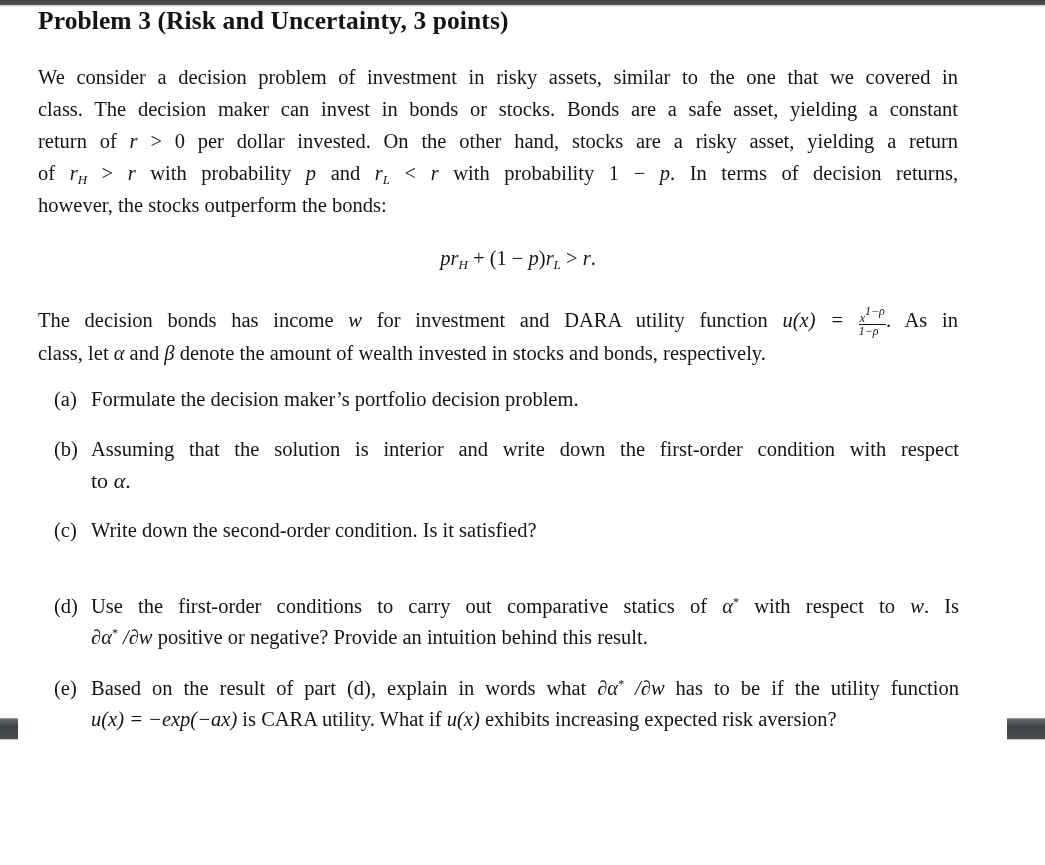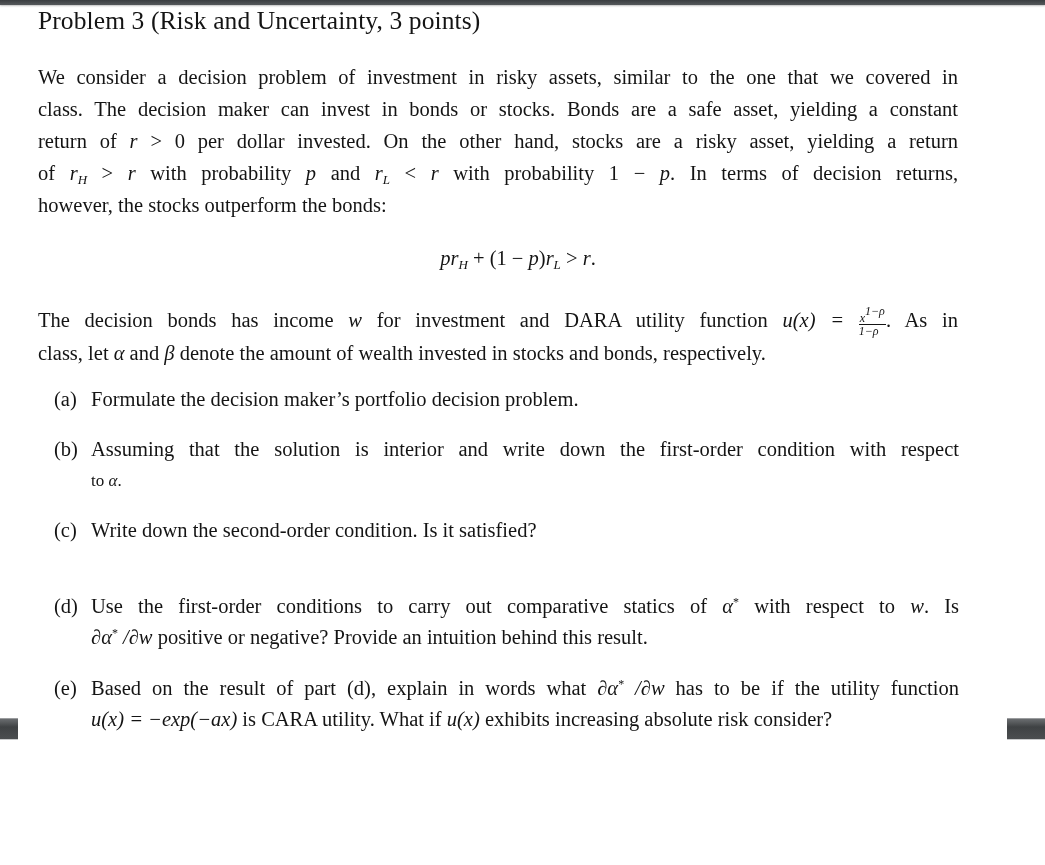--- a/index.html
+++ b/index.html
@@ -12,21 +12,21 @@
     position:absolute; left:0; top:0; width:1045px; height:5px;
     background:linear-gradient(#3a3d40,#55585b); box-shadow:0 1px 2px rgba(0,0,0,.25);
   }
   .sidebar-tab {
     position:absolute; top:718px; height:20px; background:linear-gradient(#6a6d70,#3f4244 40%,#4b4e50);
     border-top:1px solid #9a9c9e; border-bottom:1px solid #c9cbcc;
   }
   .sidebar-tab.left { left:0; width:18px; }
   .sidebar-tab.right { left:1007px; width:38px; }
   .title {
-    position:absolute; left:38px; top:6px; font-size:25.5px; font-weight:normal; letter-spacing:0.1px;text-align:center;
+    position:absolute; left:38px; top:6px; font-size:25.5px; font-weight:bold; letter-spacing:0.1px;text-align:center;
   }
   .para {
     position:absolute; left:38px; width:920px; font-size:20.5px; line-height:32px; text-align:justify;
   }
   .para .ln { display:block; white-space:nowrap; text-align:justify; text-align-last:justify; }
   .para .ln.last { text-align-last:left; }
   .eq {
     position:absolute; top:247px; left:0; width:1000px; text-align:center; font-size:20.5px; font-style:italic;padding-left:18px;
   }
   i, .m { font-style:italic; }
@@ -34,21 +34,21 @@
   sup { font-size:12px; vertical-align:7px; line-height:0; }
   .up { font-style:normal; }
   .frac { display:inline-block; vertical-align:-8px; text-align:left; font-size:12px; line-height:12px; font-style:italic; }
   .frac .num { display:block; border-bottom:1px solid #141414; padding:0 1px; }
   .frac .den { display:block; }
   .item { position:absolute; left:54px; width:905px; font-size:20.5px; line-height:31px; }
   .item .lbl { position:absolute; left:0; top:0; }
   .item .body { position:absolute; left:37px; width:868px; }
   .item .body .ln { display:block; white-space:nowrap; text-align:justify; text-align-last:justify; }
   .item .body .ln.last { text-align-last:left; }
-  .small { font-size:17px; }
+  .small { font-size:22px; }
 </style>
 </head>
 <body>
 
 <div class="topbar"></div>
 <div class="sidebar-tab left"></div>
 <div class="sidebar-tab right"></div>
 
 <div class="title">Problem 3 (Risk and Uncertainty, 3 points)</div>
 
@@ -94,15 +94,15 @@
   <div class="body">
     <span class="ln"><span>Use the first-order conditions to carry out comparative statics of </span><i>α</i><sup>*</sup><span> with respect to </span><i>w</i><span>.  Is</span></span>
     <span class="ln last"><i>∂α</i><sup>*</sup><i> /∂</i><i>w</i><span> positive or negative? Provide an intuition behind this result.</span></span>
   </div>
 </div>
 
 <div class="item" style="top:673px;">
   <span class="lbl">(e)</span>
   <div class="body">
     <span class="ln"><span>Based on the result of part (d), explain in words what </span><i>∂α</i><sup>*</sup><i> /∂</i><i>w</i><span> has to be if the utility function</span></span>
-    <span class="ln last"><i>u(x) = −exp(−ax)</i><span> is CARA utility. What if </span><i>u(x)</i><span> exhibits increasing absolute risk consider?</span></span>
+    <span class="ln last"><i>u(x) = −exp(−ax)</i><span> is CARA utility. What if </span><i>u(x)</i><span> exhibits increasing expected risk aversion?</span></span>
   </div>
 </div>
 
 </body></html>

